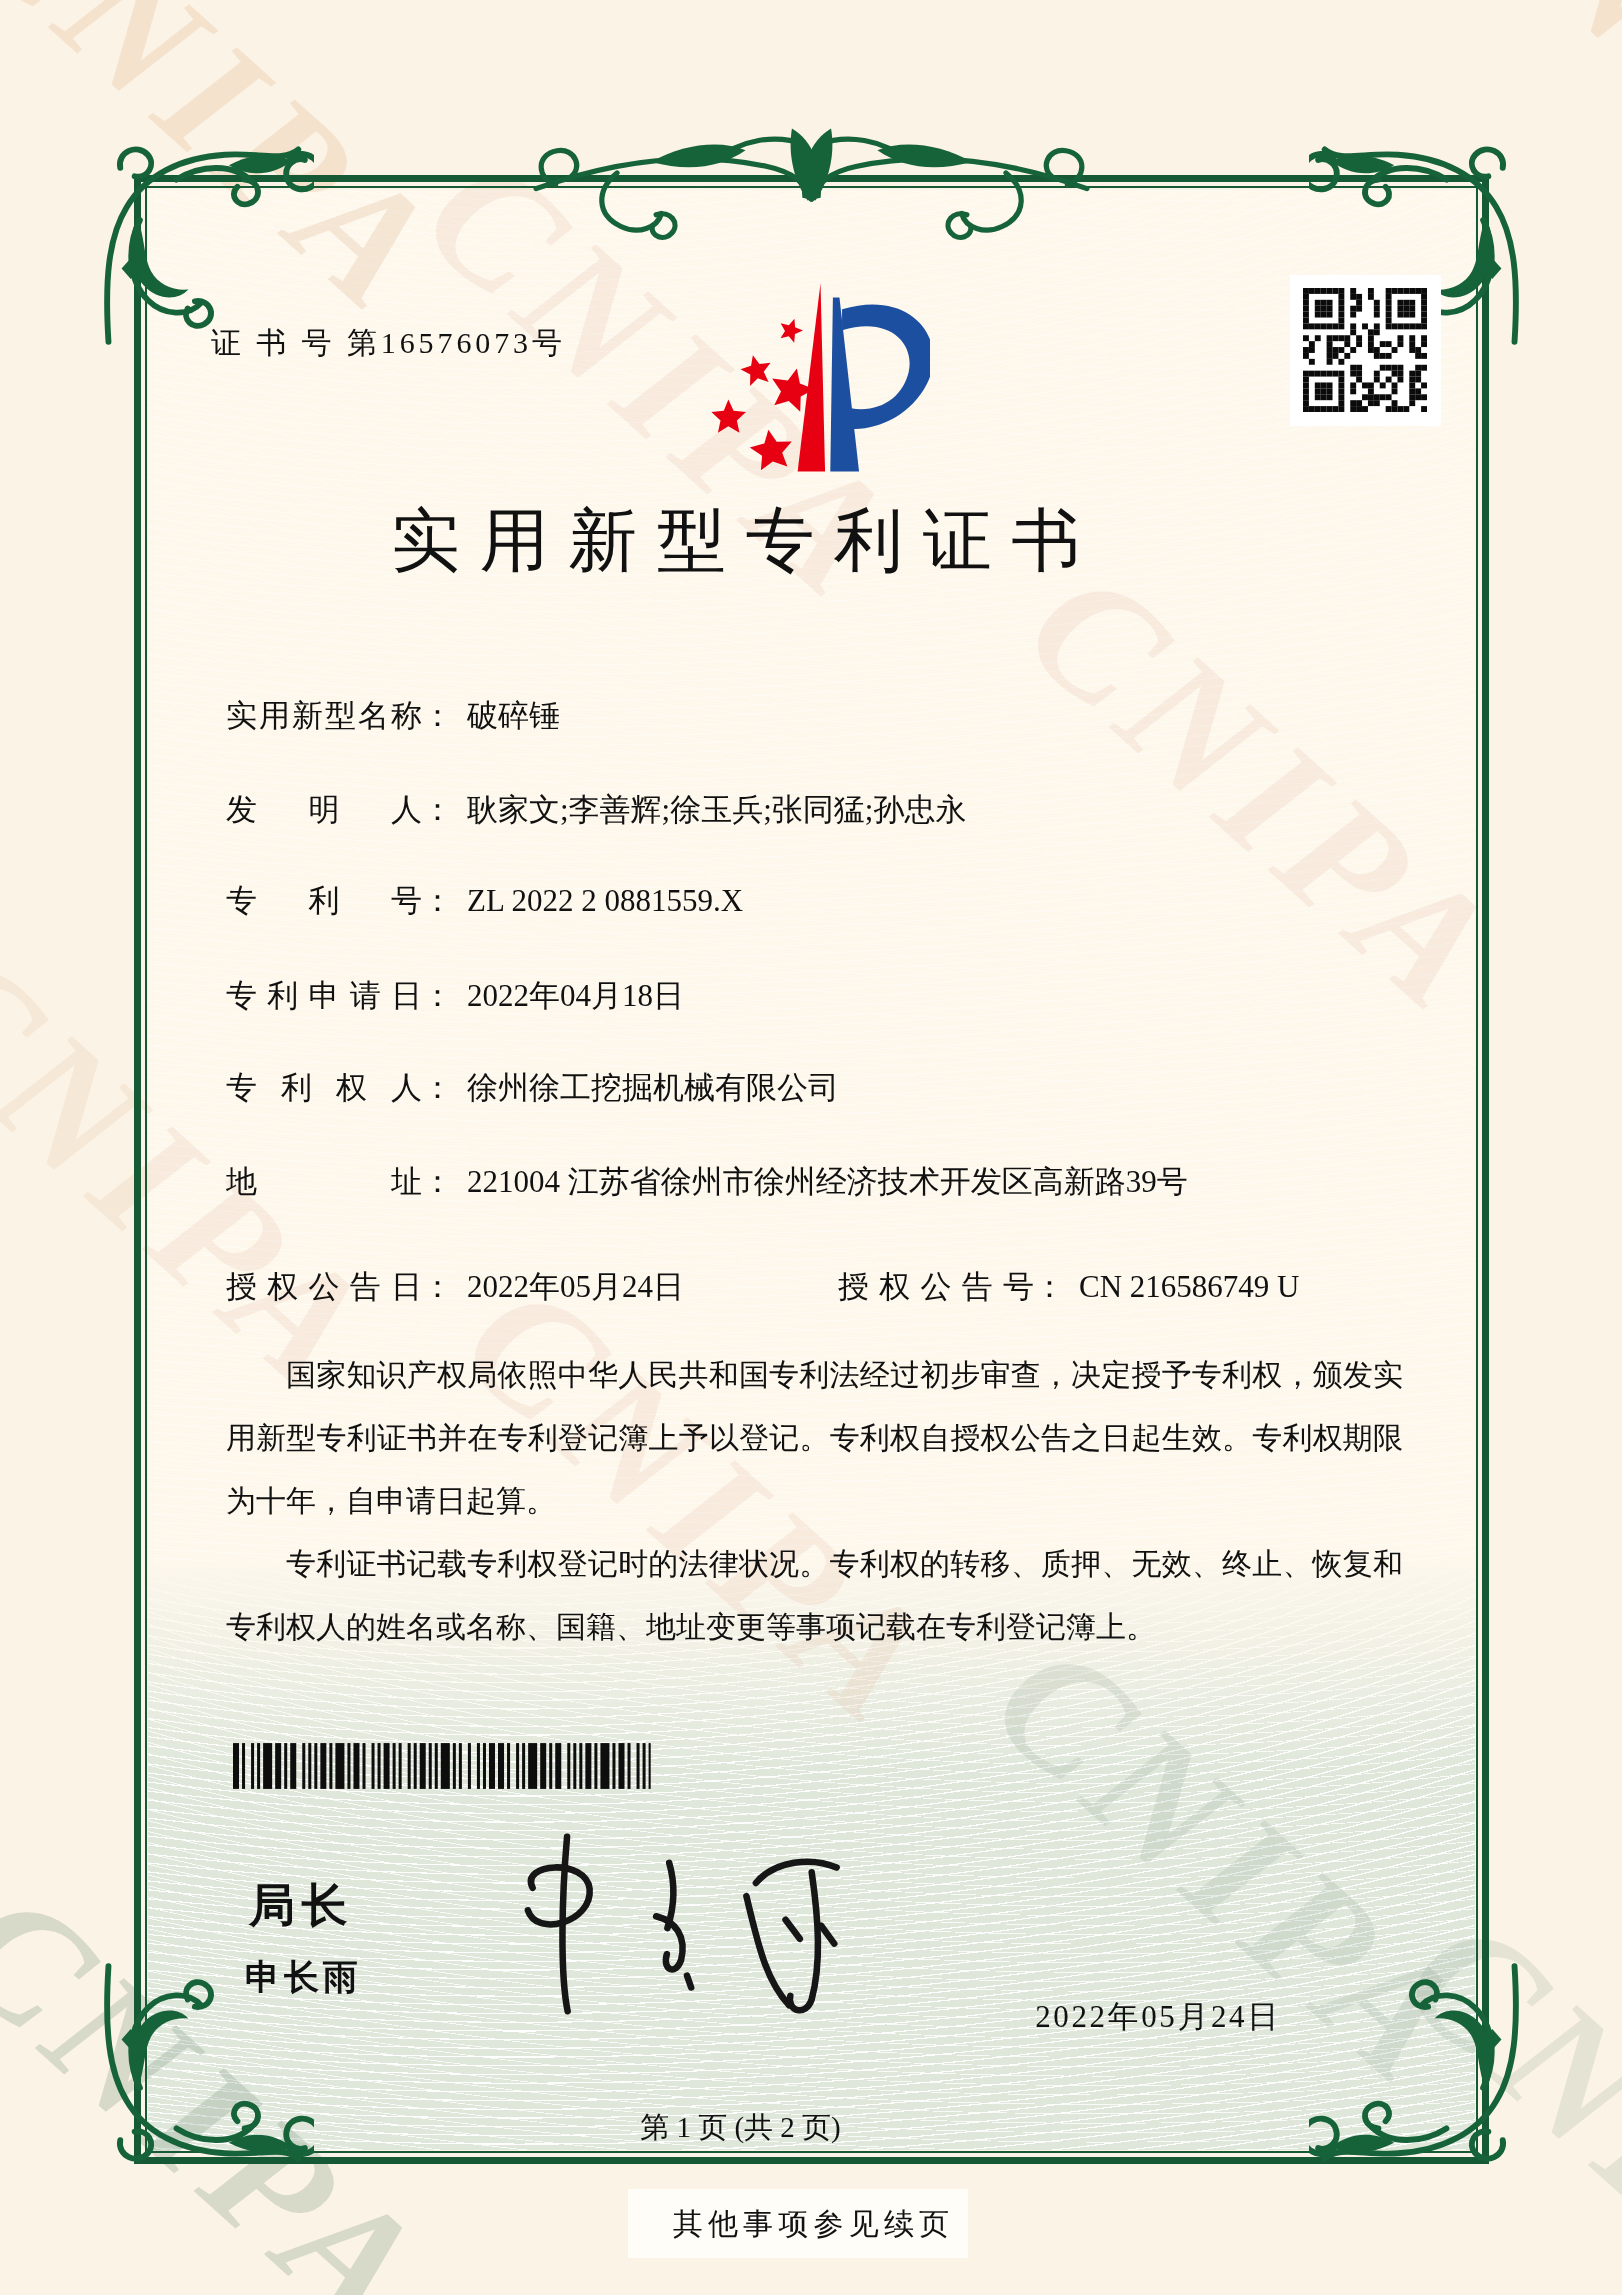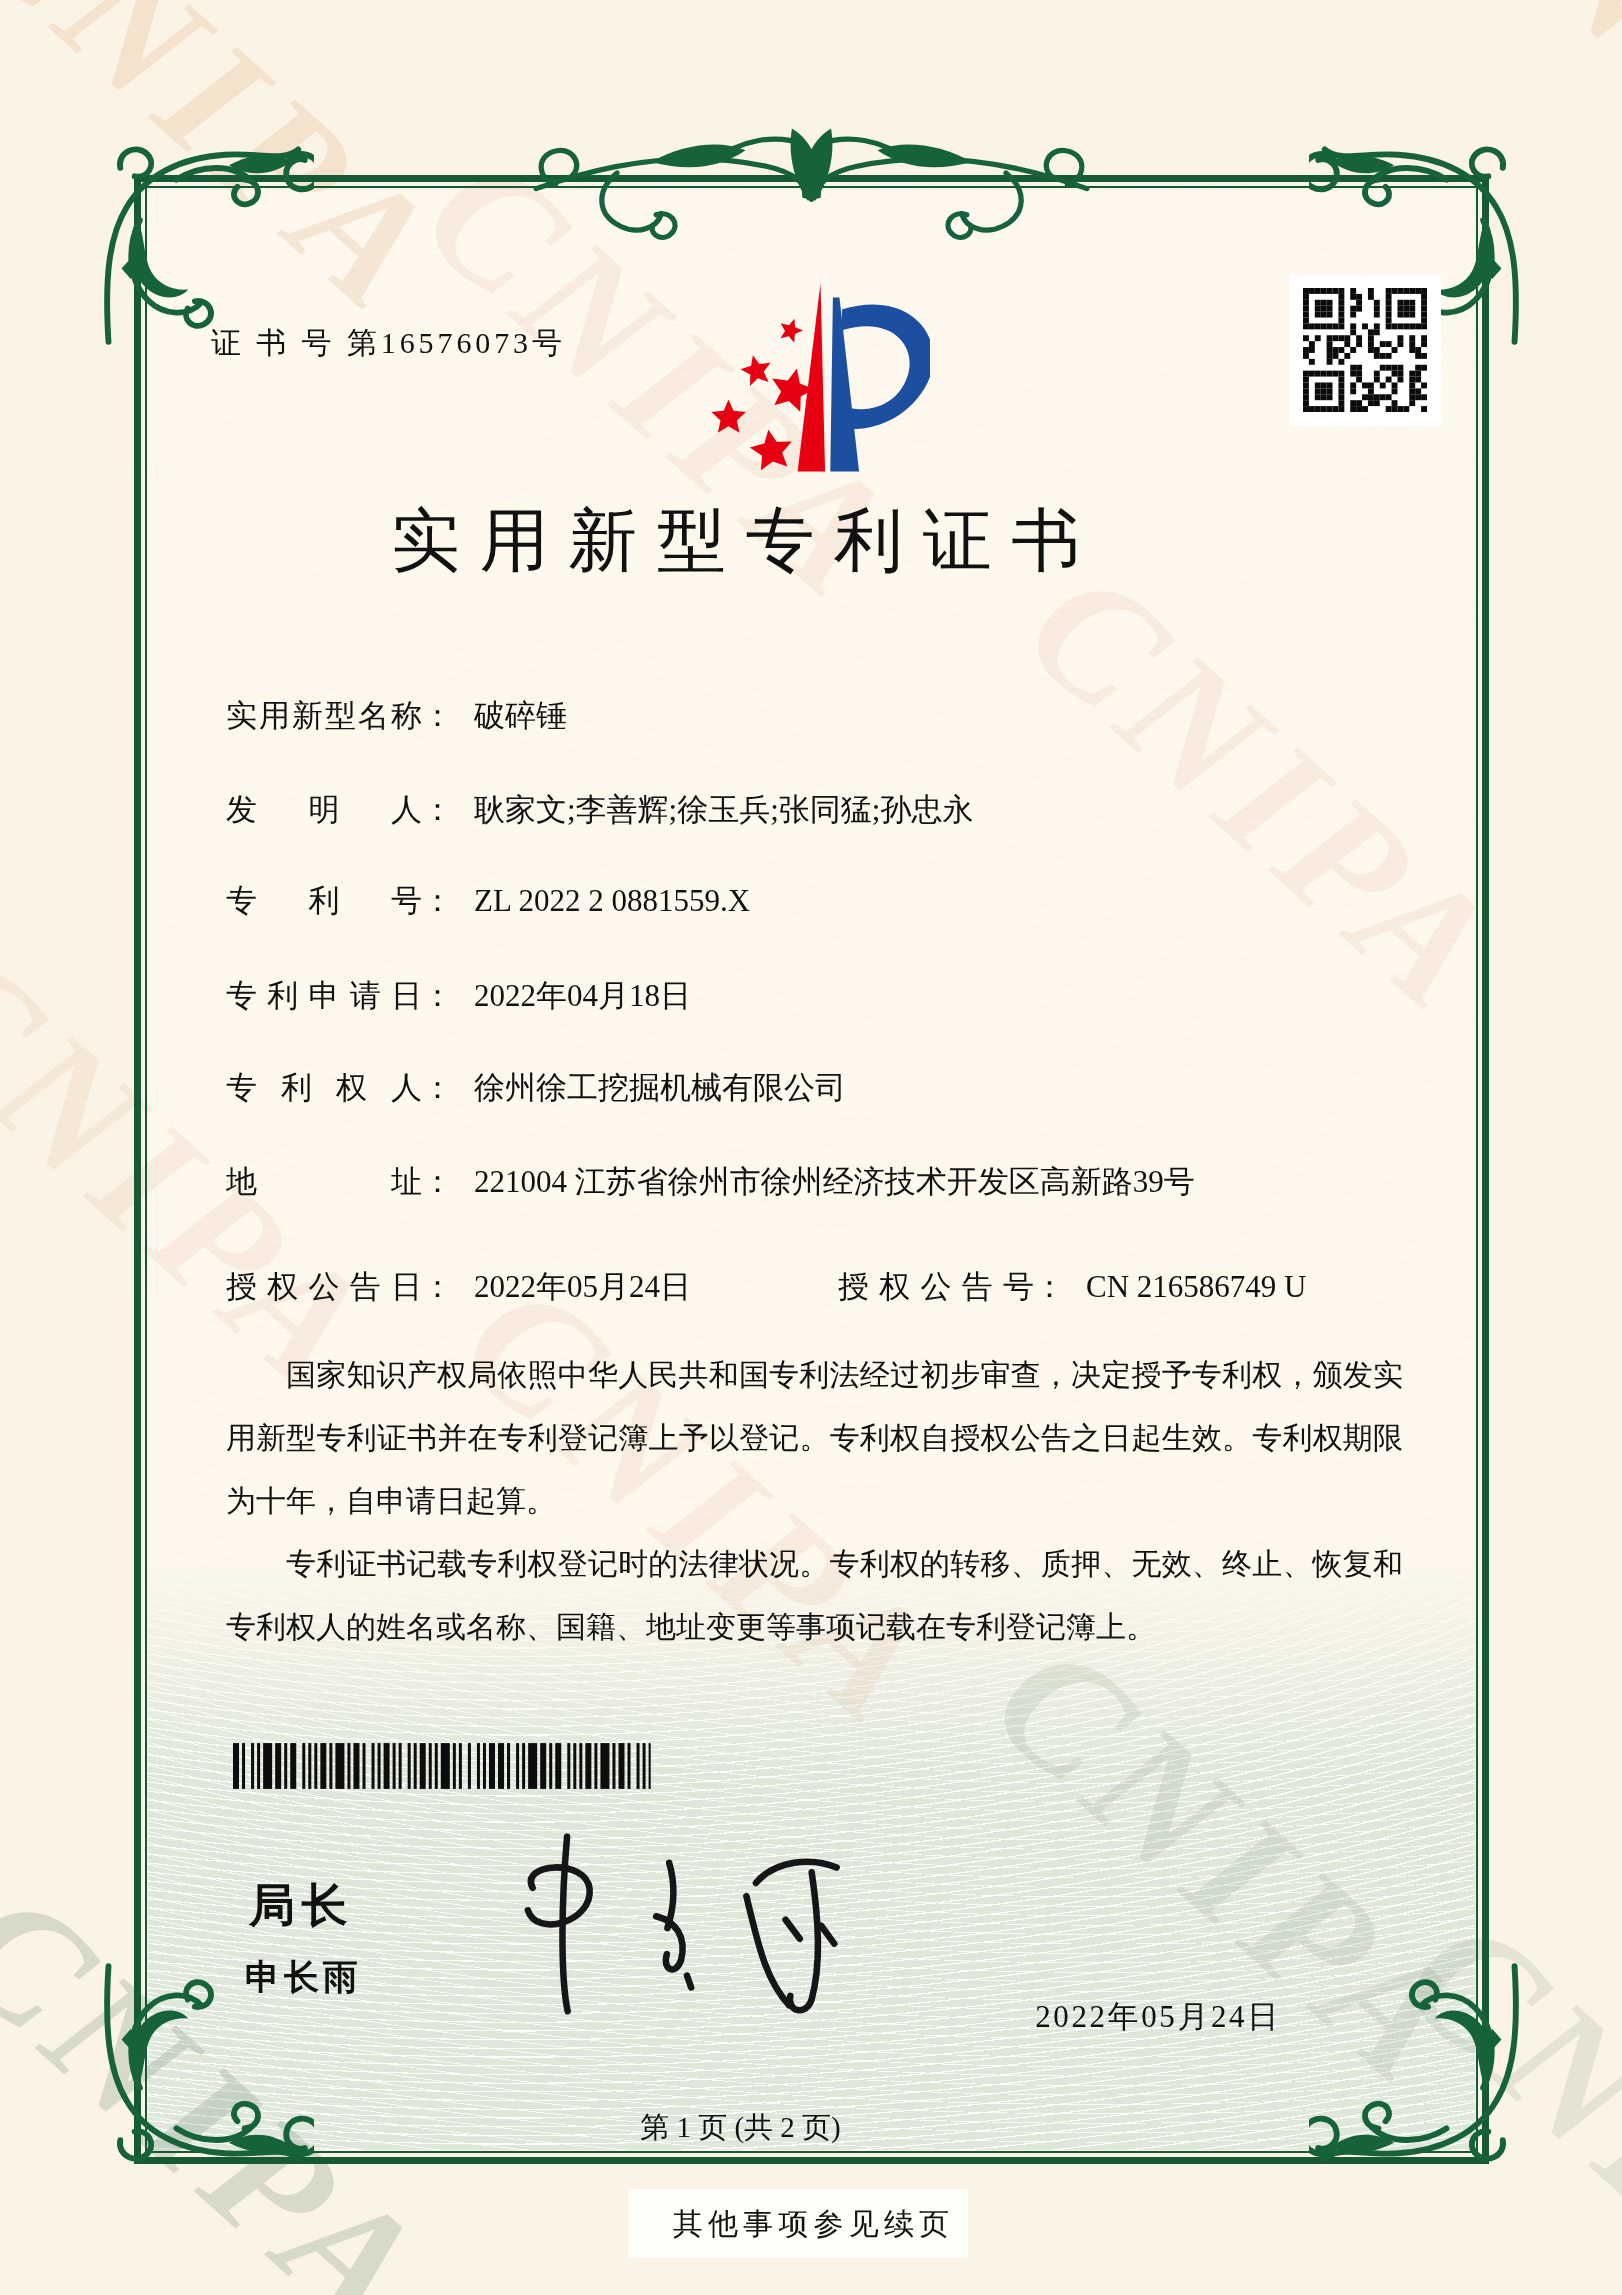--- a/index.html
+++ b/index.html
@@ -36,21 +36,21 @@
   .orn{position:absolute;z-index:4;color:#176339;pointer-events:none;}
 
   
   .ct{position:absolute;z-index:5;color:#111;}
   #cert-no{left:211px;top:293px;font-size:30px;letter-spacing:3.9px;margin-top:30px;}
   #title{left:0;width:1491px;top:495px;text-align:center;font-size:69px;font-weight:normal;letter-spacing:19.6px;}
 
   .field{left:226px;font-size:31px;white-space:nowrap;}
   .flabel{display:inline-block;width:196px;text-align:justify;text-align-last:justify;}
   .fcolon{display:inline-block;}
-  .fvalue{margin-left:21px;}
+  .fvalue{margin-left:14px;}
   #f0{top:695px;} #f1{top:789px;} #f2{top:880px;} #f3{top:975px;} #f4{top:1067px;} #f5{top:1161px;}
   #grant-row{top:1266px;}
   #grant-second{position:absolute;left:612px;top:0;white-space:nowrap;}
 
   #paras{left:226px;top:1343px;width:1177px;font-size:30px;line-height:63px;text-align:justify;}
   #paras p{margin:0;text-indent:2em;}
 
   #barcode{left:233px;top:1743px;}
   #signer-title{left:249px;top:1875px;font-size:46px;font-weight:bold;font-family:"Liberation Sans","DejaVu Sans",sans-serif;letter-spacing:6.5px;}
   #signer-name{left:245px;top:1954px;font-size:35px;font-weight:bold;font-family:"Liberation Sans","DejaVu Sans",sans-serif;letter-spacing:3.9px;}

